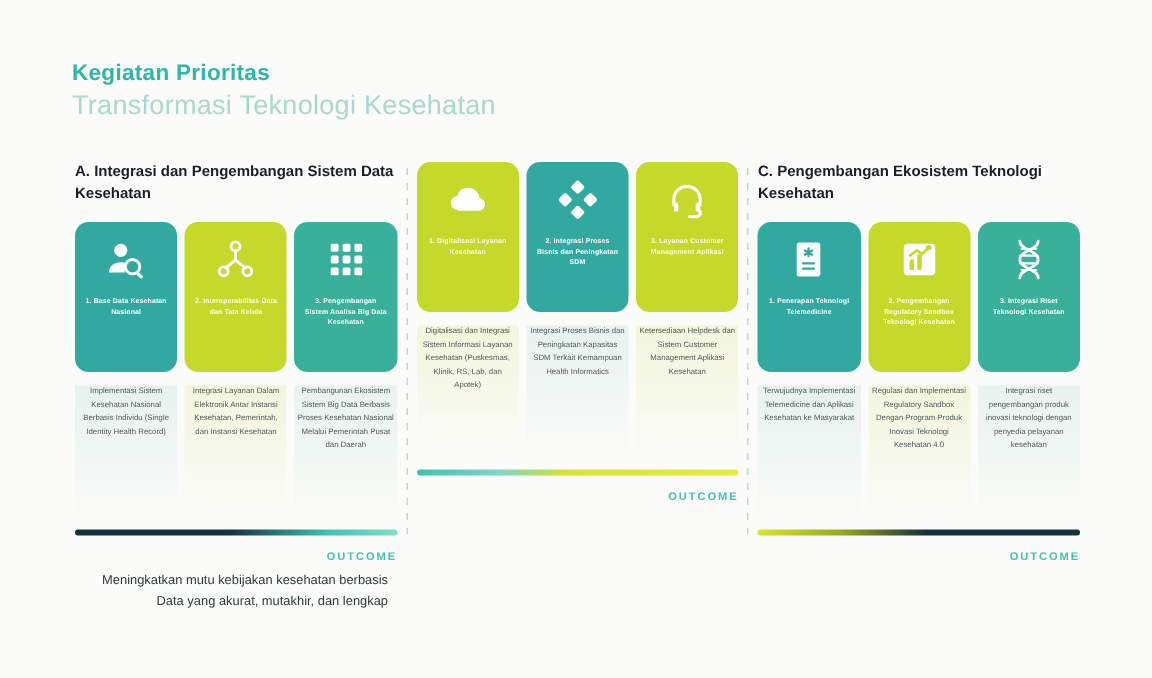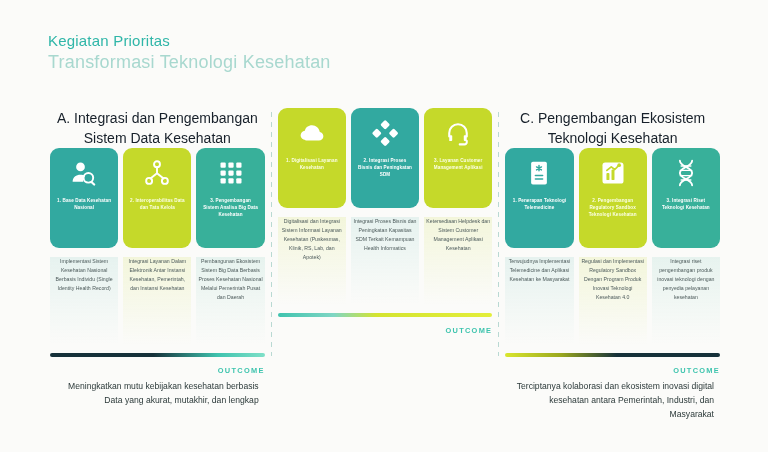--- a/index.html
+++ b/index.html
@@ -11,22 +11,22 @@
     position:relative;
   }
   .canvas{
     position:absolute;inset:0;
     background:#fbfbf9;
   }
 
   
   .header{position:absolute;left:48px;top:32px;}
   .title{
-    font-size:15px;font-weight:normal;letter-spacing:.2px;
-    color:#2fb6a8;margin:0 0 3px 0;line-height:1.15;
+    font-size:15px;font-weight:bold;letter-spacing:.2px;
+    color:#2fb6a8;margin:8px 0 3px 0;line-height:1.15;
   }
   .subtitle{
     font-size:18px;font-weight:normal;letter-spacing:.2px;
     color:#a8d8cf;margin:0;line-height:1.15;
   }
 
   
   .columns{
     position:absolute;left:44px;top:108px;
     width:682px;height:320px;
@@ -40,22 +40,22 @@
     box-sizing:border-box;
   }
   .col-divider{
     width:1px;flex:0 0 1px;
     background:repeating-linear-gradient(
       to bottom,#b9d9d3 0px,#b9d9d3 5px,transparent 5px,transparent 10px);
     margin-top:4px;margin-bottom:72px;
   }
 
   .col-head{
-    text-align:center;
-    font-size:14px;font-weight:normal;color:#17202a;
+    text-align:left;
+    font-size:10px;font-weight:bold;color:#17202a;
     line-height:1.45;
     height:34px;
     margin-bottom:6px;
   }
 
   
   .cards{
     display:flex;flex-direction:row;
     justify-content:space-between;
     gap:5px;
@@ -297,18 +297,17 @@
 
       <div class="descs">
         <div class="desc tint-teal">Terwujudnya Implementasi Telemedicine dan Aplikasi Kesehatan ke Masyarakat</div>
         <div class="desc tint-lime">Regulasi dan Implementasi Regulatory Sandbox Dengan Program Produk Inovasi Teknologi Kesehatan 4.0</div>
         <div class="desc tint-green">Integrasi riset pengembangan produk inovasi teknologi dengan penyedia pelayanan kesehatan</div>
       </div>
 
       <div class="rule c"></div>
       <div class="outcome">
         <div class="outcome-kicker">OUTCOME</div>
-        <div class="outcome-text">Terciptanya kolaborasi dan ekosistem inovasi digital kesehatan antara Pemerintah, Industri, dan Masyarakat</div>
       </div>
     </div>
 
   </div>
 </div>
 
 </body></html>

